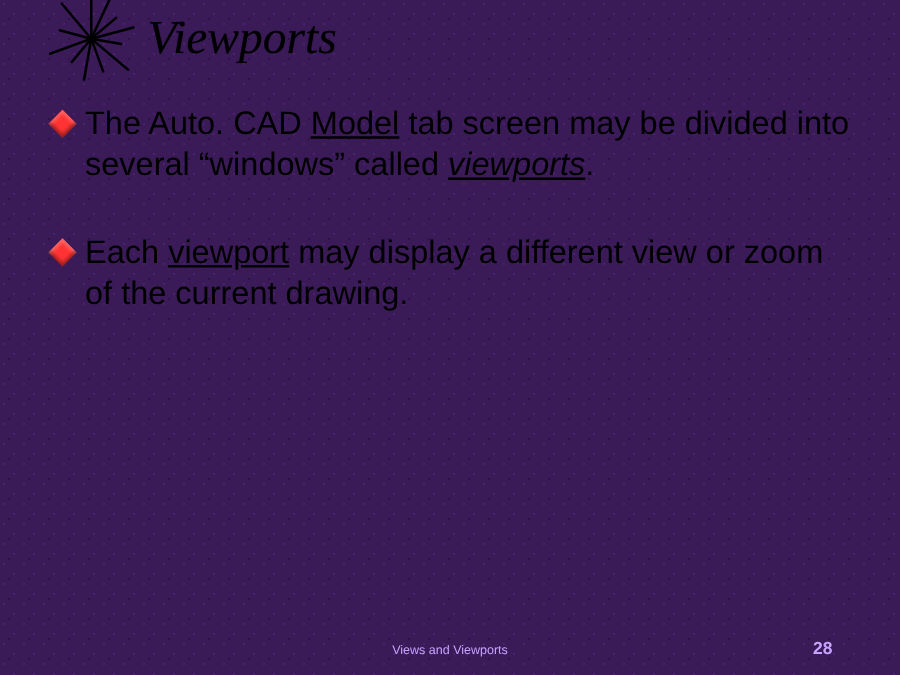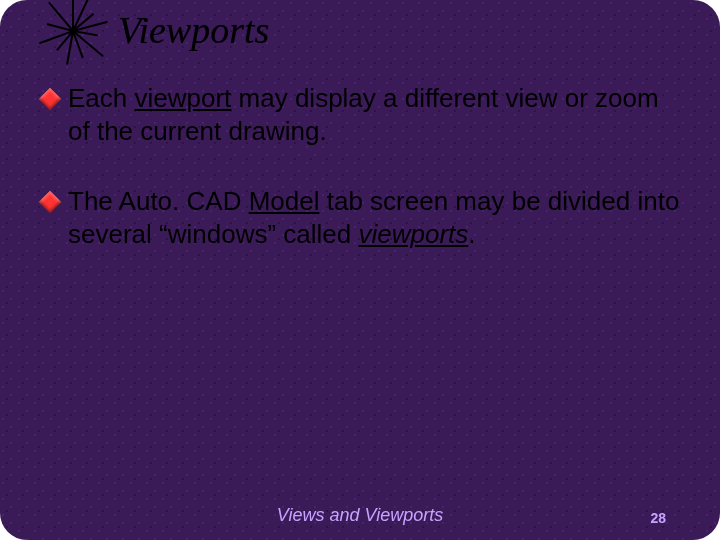--- a/index.html
+++ b/index.html
@@ -14,21 +14,20 @@
     height: 540px;
     position: relative;
     box-sizing: border-box;
     font-family: Verdana, Tahoma, Arial, sans-serif;
     background-color: #3a1b58;
     background-image:
       radial-gradient(circle at 3px 3px, rgba(90,40,130,0.55) 1px, transparent 1px),
       radial-gradient(circle at 11px 11px, rgba(90,40,130,0.55) 1px, transparent 1px),
       radial-gradient(circle at 7px 15px, rgba(20,5,35,0.35) 1px, transparent 1px);
     background-size: 16px 16px, 16px 16px, 16px 16px;
-    border-radius: 27px;
   }
 
   
   .starburst {
     position: absolute;
     top: 4px;
     left: 38px;
     width: 70px;
     height: 54px;
     pointer-events: none;
@@ -94,22 +93,21 @@
   .u { text-decoration: underline; }
   .iu { font-style: italic; text-decoration: underline; }
 
   .footer-center {
     position: absolute;
     bottom: 14px;
     left: 0;
     width: 100%;
     text-align: center;
     color: #c9a2ff;
-    font-size: 18px;
-    font-style: italic;
+    font-size: 10px;
   }
   .footer-num {
     position: absolute;
     bottom: 14px;
     right: 54px;
     color: #c9a2ff;
     font-size: 14px;
     font-weight: bold;
   }
 </style>
@@ -132,26 +130,26 @@
       <div class="ray r11"></div>
       <div class="ray r12"></div>
   </div>
 
   <div class="title">Viewports</div>
 
   <div class="body">
 
     <div class="item">
       <span class="bullet-diamond"></span>
-      <span>Each </span><span class="u">viewport</span><span> may display a different view or zoom of the current drawing.</span><span class="iu"></span><span></span>
+      <span>The Auto. CAD </span><span class="u">Model</span><span> tab screen may be divided into several “windows” called </span><span class="iu">viewports</span><span>.</span>
     </div>
 
     <div class="item">
       <span class="bullet-diamond"></span>
-      <span>The Auto. CAD </span><span class="u">Model</span><span> tab screen may be divided into several “windows” called </span><span class="iu">viewports</span><span>.</span>
+      <span>Each </span><span class="u">viewport</span><span> may display a different view or zoom of the current drawing.</span><span class="iu"></span><span></span>
     </div>
 
   </div>
 
   <div class="footer-center">Views and Viewports</div>
   <div class="footer-num">28</div>
 
 </div>
 
 </body></html>

